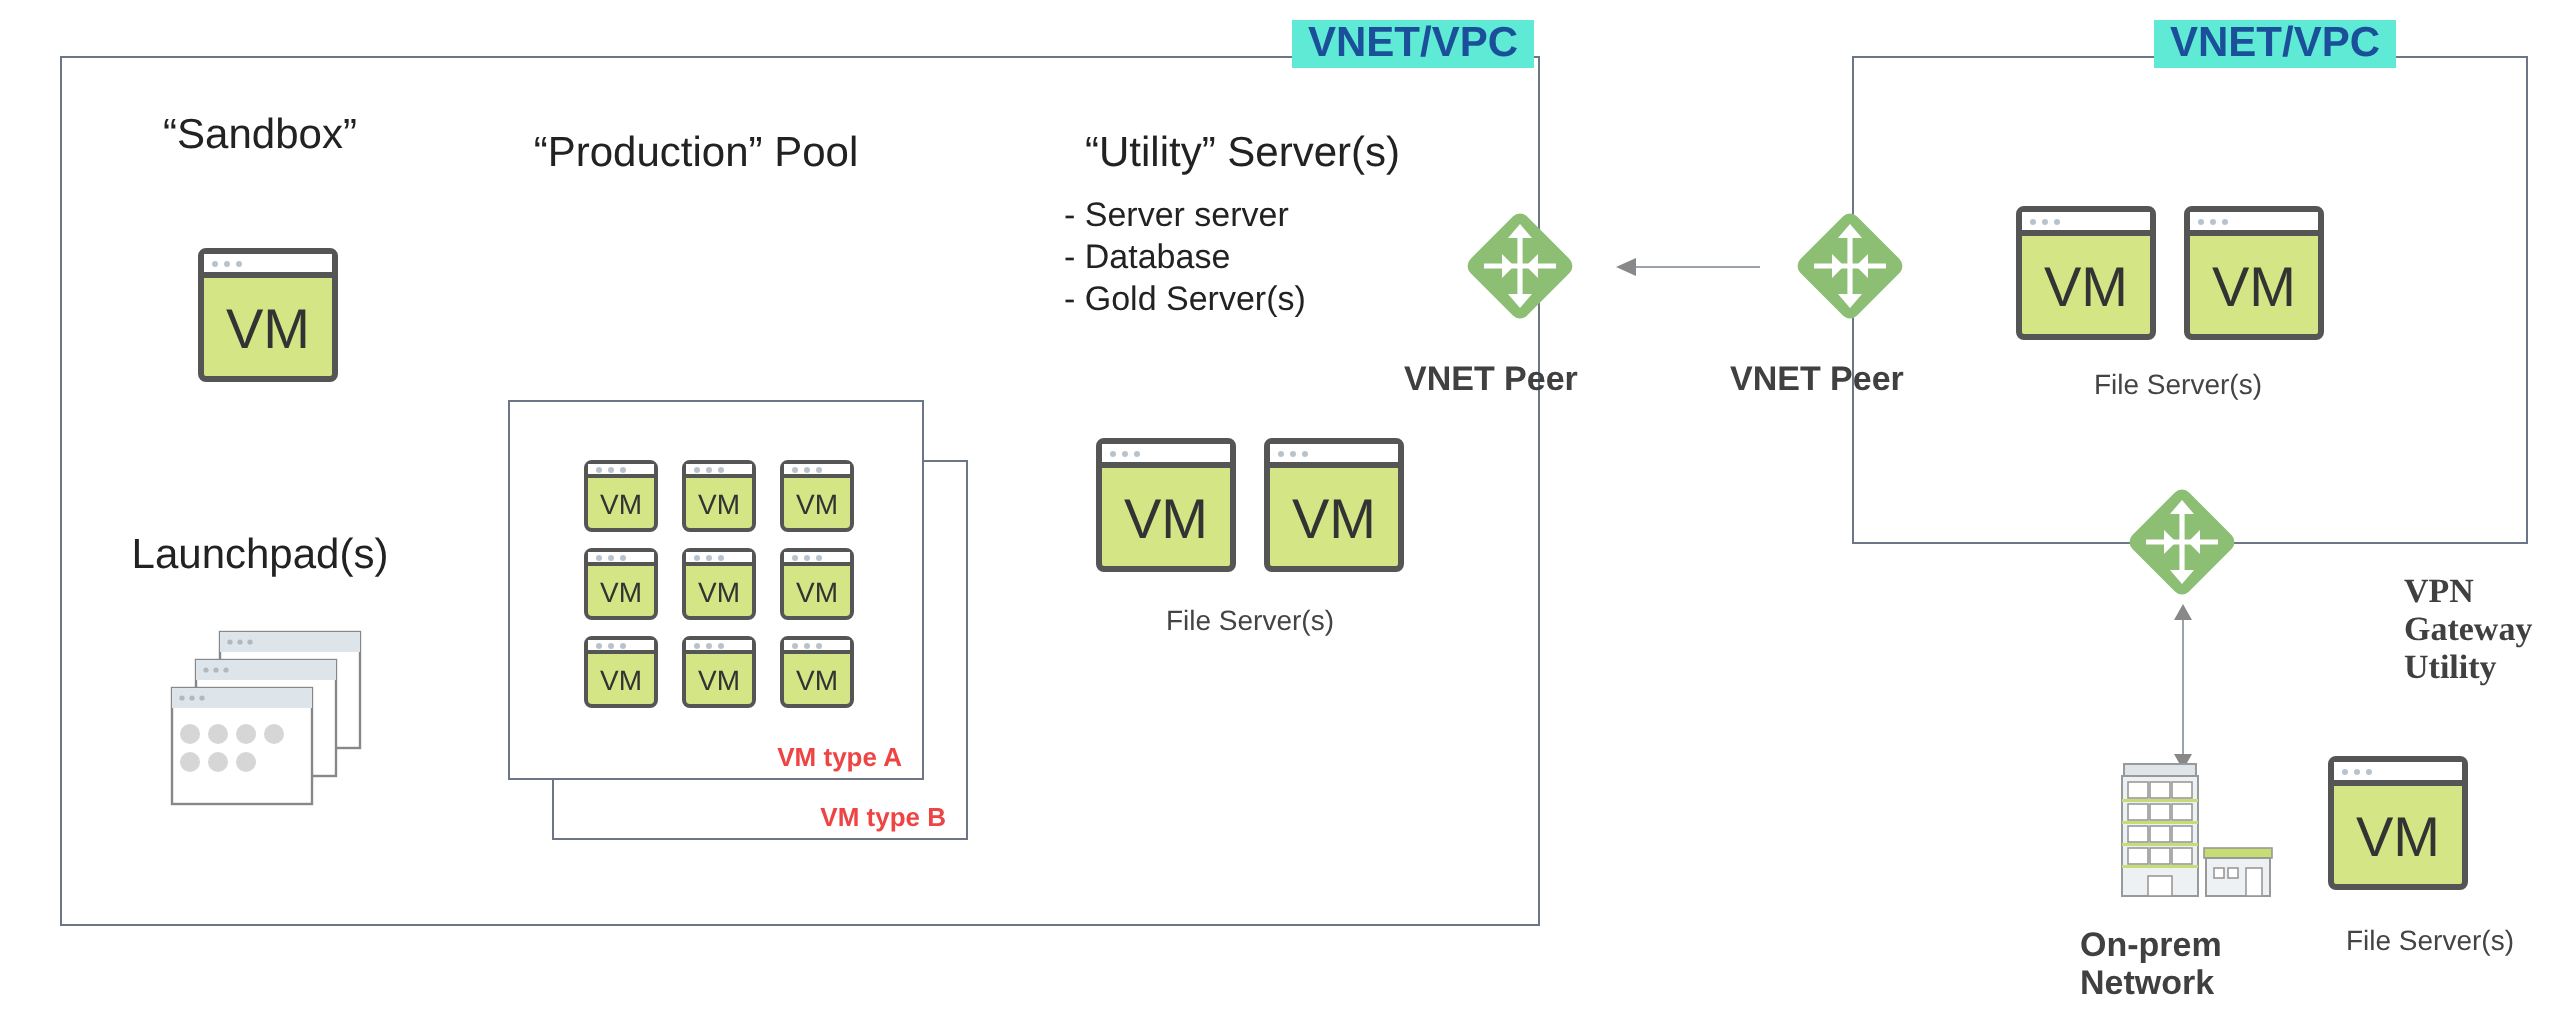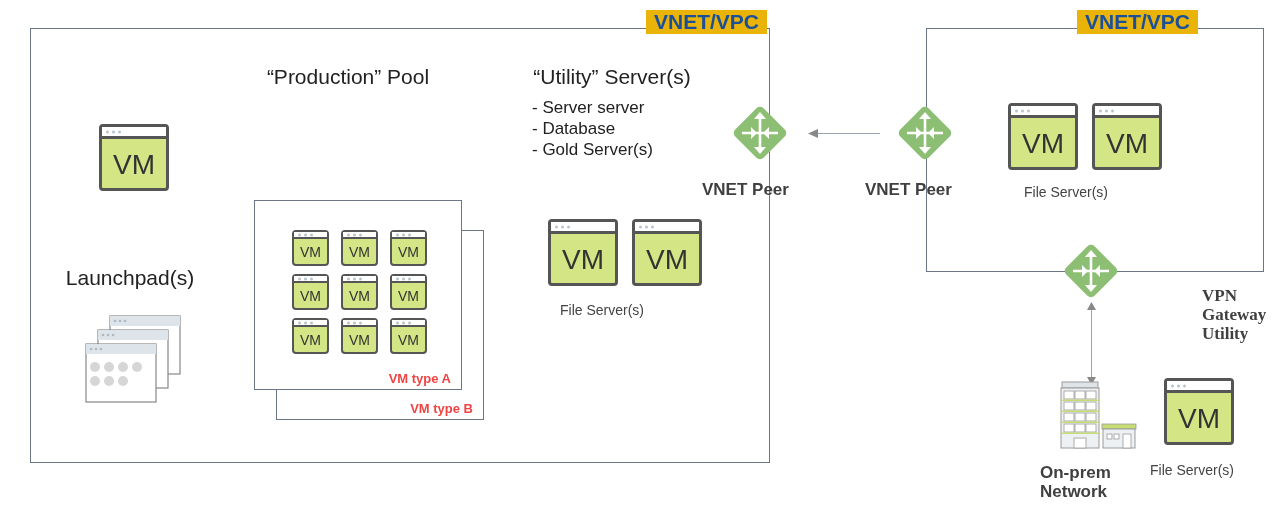--- a/index.html
+++ b/index.html
@@ -1,22 +1,22 @@
 <!DOCTYPE html>
 <html><head>
 <meta charset="utf-8">
 <style>
   html,body{margin:0;padding:0;background:#fff;}
   body{width:1280px;height:512px;position:relative;overflow:hidden;font-family:"Liberation Sans",sans-serif;color:#222;}
   .abs{position:absolute;}
   .box{position:absolute;border:1.5px solid #6b7787;box-sizing:border-box;background:transparent;}
-  .title-vnet{position:absolute;color:#1b4f9a;font-weight:bold;font-size:21px;background:#eab308;padding:0 8px;}
+  .title-vnet{position:absolute;color:#1b4f9a;font-weight:bold;font-size:21px;background:#5eead4;padding:0 8px;}
   .heading{position:absolute;font-size:21px;color:#222;text-align:center;line-height:26px;}
   .list{position:absolute;font-size:17px;color:#222;line-height:21px;}
-  .caption{position:absolute;font-size:14px;color:#444;text-align:left;}
+  .caption{position:absolute;font-size:14px;color:#444;text-align:center;}
   .bold-cap{position:absolute;font-size:17px;font-weight:bold;color:#404040;text-align:left;line-height:19px;}
   .vm{position:absolute;border:3px solid #555;border-radius:4px;background:#d3e584;box-sizing:border-box;}
   .vm .bar{position:absolute;left:0;right:0;top:0;background:#fff;border-bottom:3px solid #555;}
   .vm .dots{position:absolute;left:4px;top:50%;transform:translateY(-50%);display:flex;gap:3px;}
   .vm .dots i{display:block;width:3px;height:3px;border-radius:50%;background:#b9c3cc;}
   .vm .lbl{position:absolute;left:0;right:0;bottom:0;text-align:center;color:#333;}
   .vm.big{width:70px;height:67px;}
   .vm.big .bar{height:9px;}
   .vm.big .lbl{font-size:28px;top:14px;line-height:48px;}
   .vm.small{width:37px;height:36px;border-width:2px;}
@@ -30,20 +30,21 @@
 </head>
 <body>
 
 <div class="box" style="left:30px;top:28px;width:740px;height:435px;"></div>
 <div class="title-vnet" style="left:646px;top:10px;">VNET/VPC</div>
 
 <div class="box" style="left:926px;top:28px;width:338px;height:244px;"></div>
 <div class="title-vnet" style="left:1077px;top:10px;">VNET/VPC</div>
 
 <div class="heading" style="left:40px;top:55px;width:180px;">
+  <div>“Sandbox”</div>
 </div>
 <div class="vm big" style="left:99px;top:124px;">
   <div class="bar">
       <div class="dots">
         <i></i>
         <i></i>
         <i></i>
       </div>
     </div>
   <div class="lbl">VM</div>
@@ -174,21 +175,21 @@
             <i></i>
             <i></i>
             <i></i>
           </div>
         </div>
         <div class="lbl">VM</div>
       </div>
     </div>
 </div>
 
-<div class="heading" style="left:502px;top:64px;width:220px;text-align:center;">“Utility” Server(s)</div>
+<div class="heading" style="left:480px;top:64px;width:220px;text-align:right;">“Utility” Server(s)</div>
 <div class="list" style="left:532px;top:97px;">
   <div>- Server server</div>
   <div>- Database</div>
   <div>- Gold Server(s)</div>
 </div>
 <div class="vm big" style="left:548px;top:219px;">
   <div class="bar">
       <div class="dots">
         <i></i>
         <i></i>

